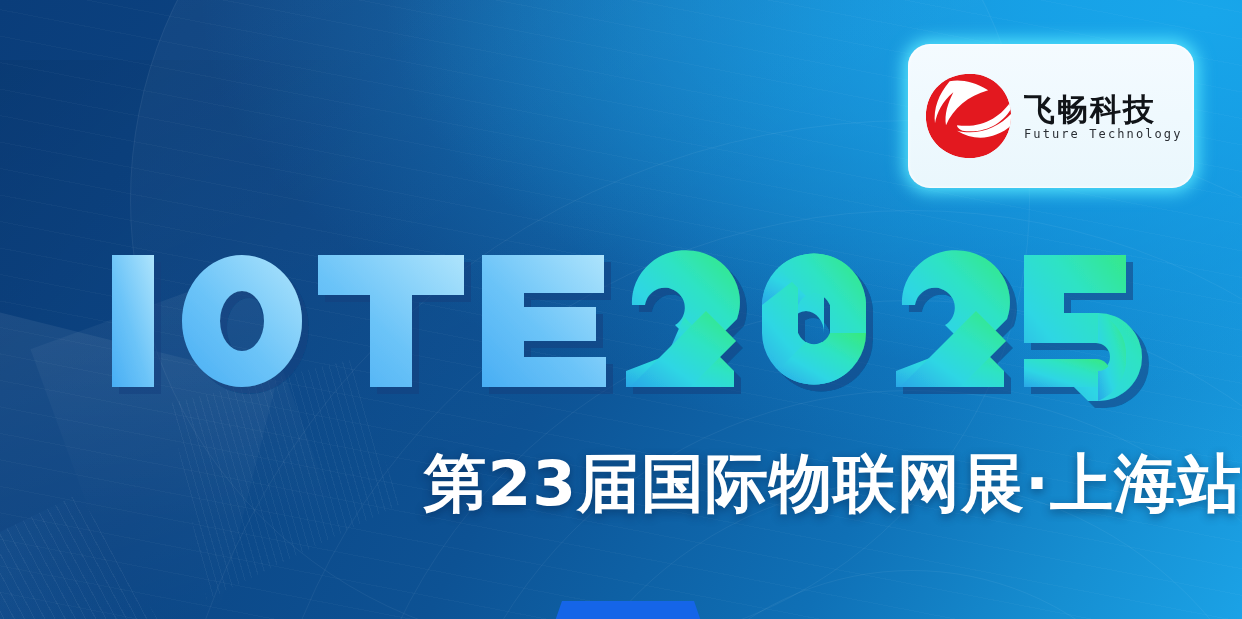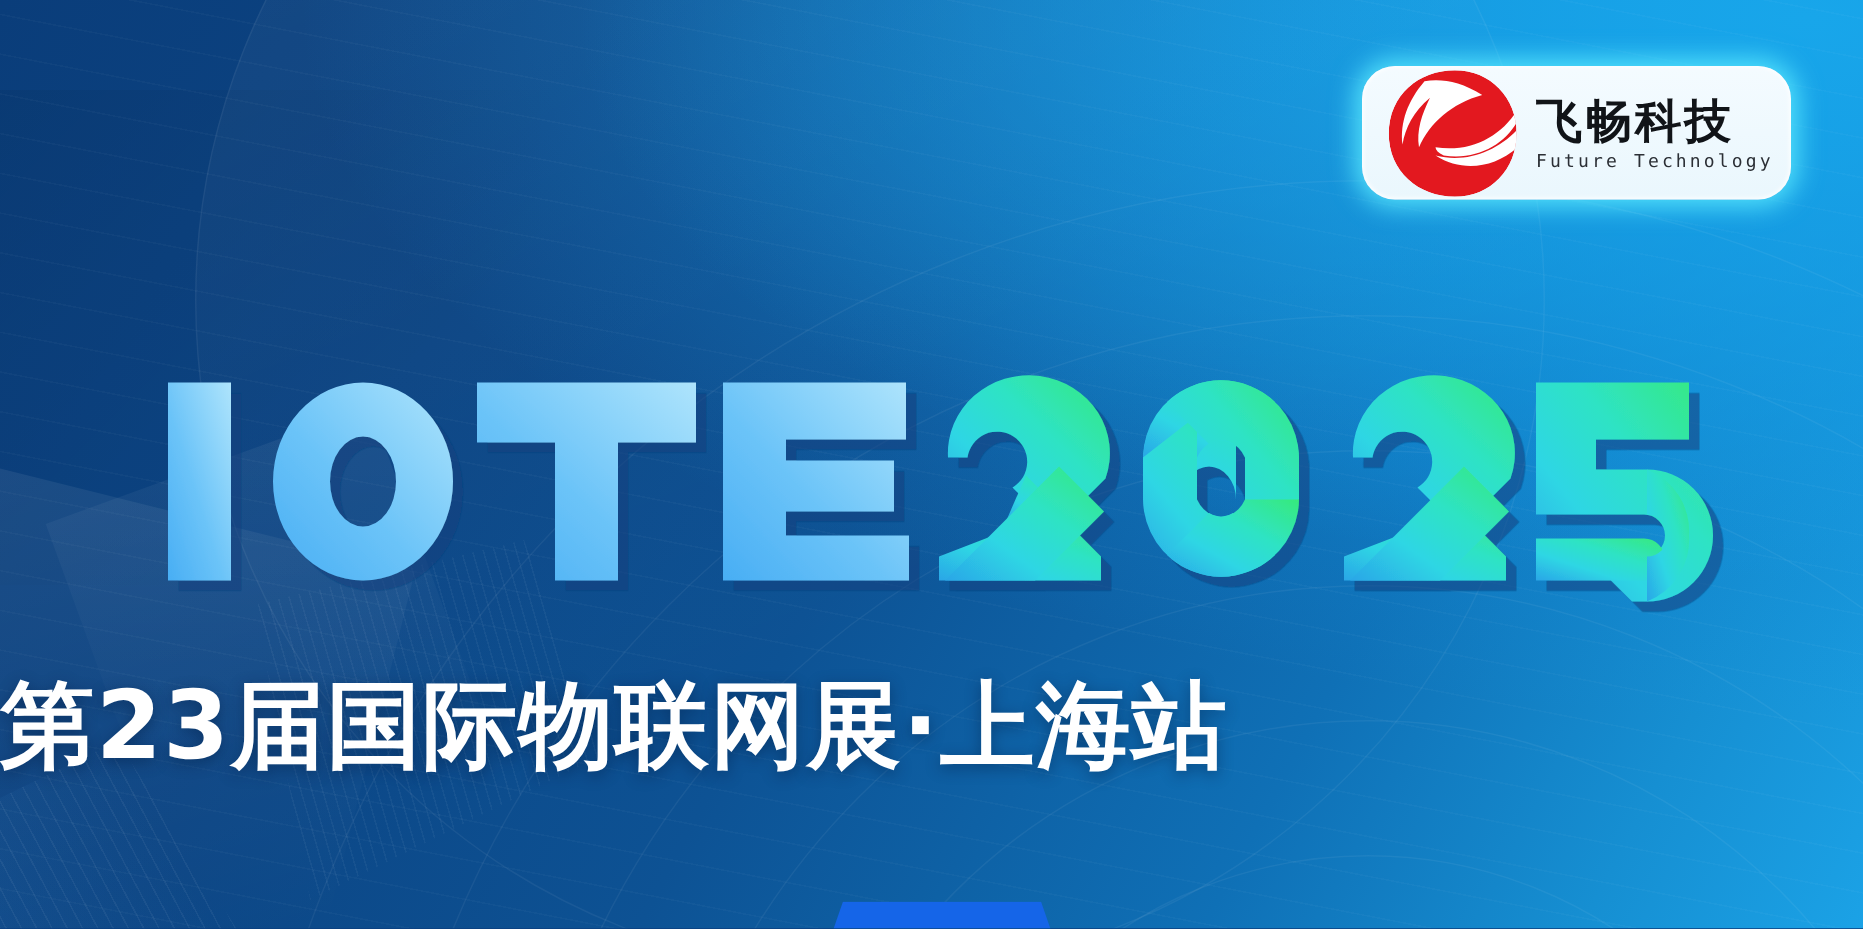--- a/index.html
+++ b/index.html
@@ -94,21 +94,21 @@
     width:150px; height:26px;
     margin-left:-68px;
     background:#1565e8;
     clip-path:polygon(6% 0%, 94% 0%, 100% 100%, 0% 100%);
   }
 
   
   #logo-badge{
     position:absolute;
     left:908px; top:44px;
-    width:286px; height:89px;
+    width:286px; height:144px;
     border-radius:22px;
     background:linear-gradient(180deg,#f4fbff 0%,#eaf7fd 100%);
     box-shadow:0 0 16px 5px rgba(90,235,255,0.85),
                0 0 3px 1px rgba(255,255,255,0.9) inset;
     display:flex; align-items:center; padding:0 16px 0 14px;
     gap:10px;
   }
   #logo-mark{width:92px;height:88px;flex:0 0 auto;}
   .logo-texts{display:flex;flex-direction:column;justify-content:center;gap:2px;padding-top:2px;}
   .logo-cn{
@@ -126,21 +126,21 @@
     position:absolute;
     left:112px; top:245px;
     width:980px; height:150px;
   }
   #headline svg{display:block;width:100%;height:100%;overflow:visible;}
 
   
   #subtitle{
     position:absolute;
     left:0; right:0; top:452px;
-    text-align:left;
+    text-align:right;
     color:#ffffff;
     font-size:63px;
     font-weight:700;
     letter-spacing:1px;
     line-height:1;
     white-space:nowrap;
     text-shadow:0 3px 10px rgba(0,26,64,0.45);
     font-family:"DejaVu Sans","Liberation Sans",sans-serif;
   }
 </style>

